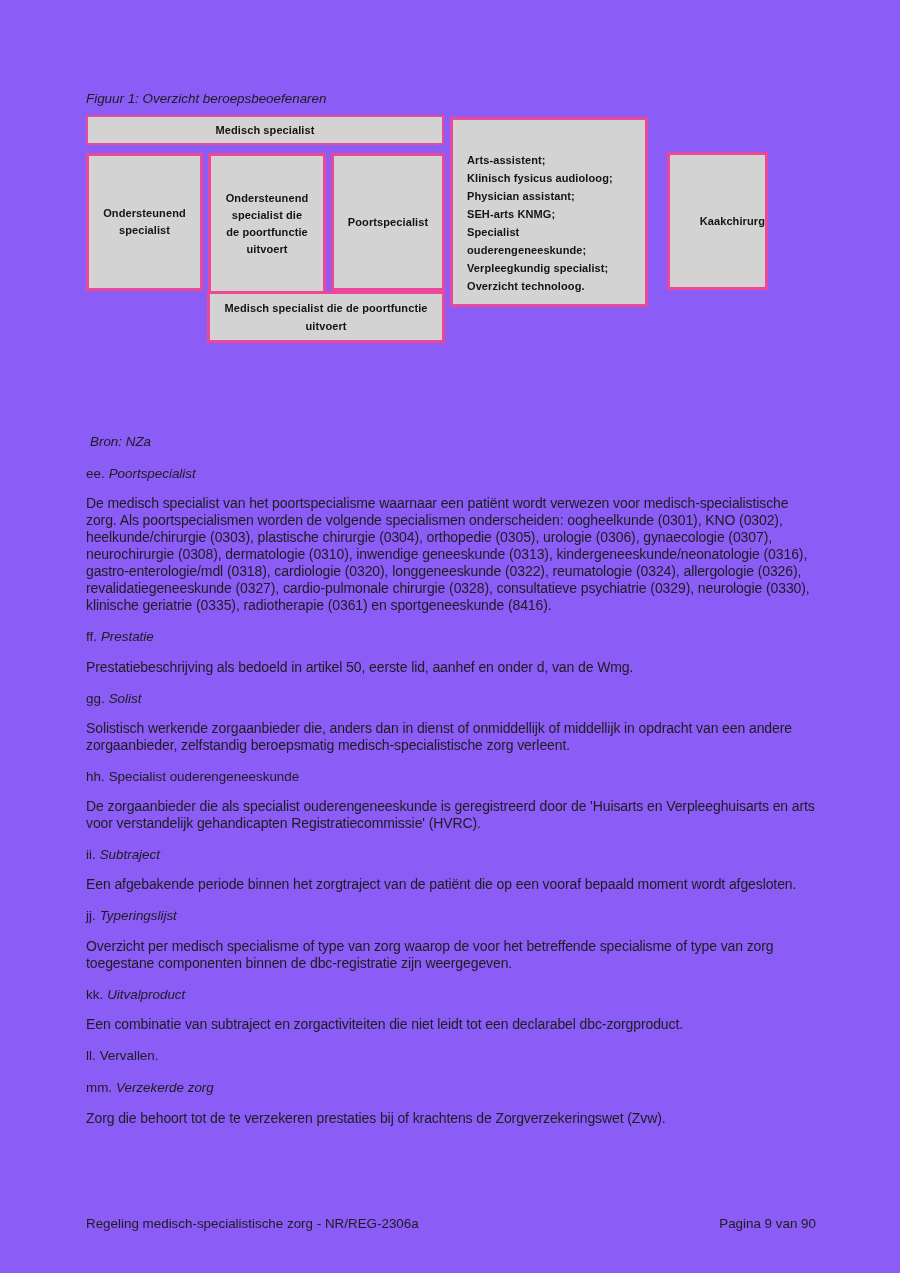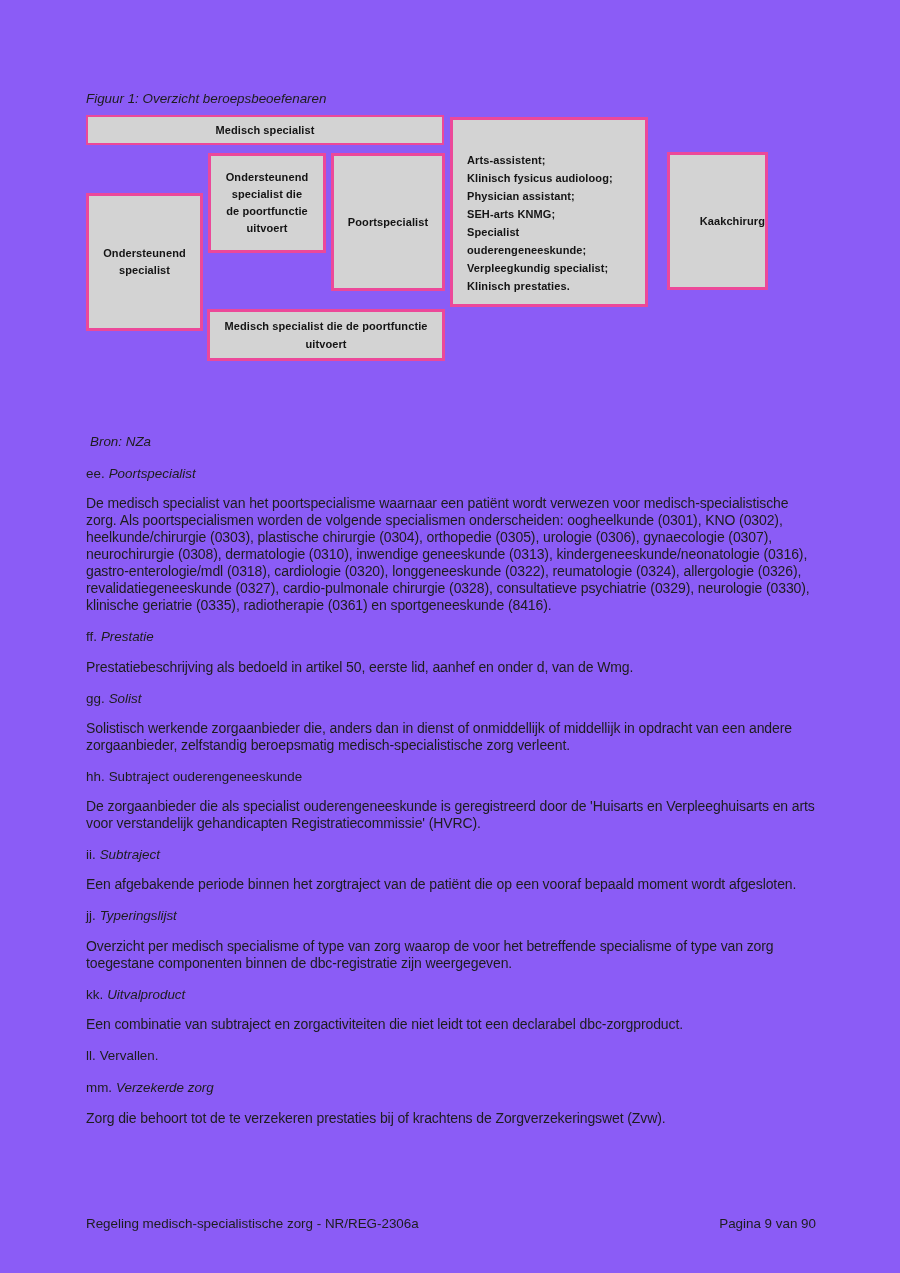--- a/index.html
+++ b/index.html
@@ -11,29 +11,29 @@
   .caption{margin:0;font-size:13.4px;line-height:19px;font-style:italic;}
   .it{font-style:italic;}
   
   .diagram{position:relative;width:684px;height:292px;margin-top:7px;}
   .fbox{
     position:absolute;box-sizing:border-box;background:#d3d3d3;border:3px solid #ec4899;
     display:flex;align-items:center;justify-content:center;text-align:center;
     font-weight:bold;font-size:11px;line-height:17px;color:#141414;letter-spacing:0.1px;
   }
   .fbox.top-bar{left:0;top:3;width:358px;height:30px;border-width:2px;}
-  .fbox.col1{left:0;top:38px;width:117px;height:138px;padding:16px 6px;margin-top:40px;}
-  .fbox.col2{left:122px;top:38px;width:118px;height:100px;padding:0 20px;}
+  .fbox.col1{left:0;top:38px;width:117px;height:138px;padding:16px 6px;}
+  .fbox.col2{left:122px;top:38px;width:118px;height:142px;padding:0 20px;}
   .fbox.col3{left:245px;top:38px;width:114px;height:138px;padding:0 6px;}
   .fbox.listbox{
     left:364px;top:2px;width:198px;height:190px;display:block;text-align:left;
     padding:31px 24px 0 14px;line-height:18px;
   }
   .fbox.kaak{left:581px;top:37px;width:101px;height:138px;justify-content:flex-end;}
-  .fbox.mid{left:121px;top:194px;width:238px;height:52px;padding:0 12px;line-height:18px;}
+  .fbox.mid{left:121px;top:176px;width:238px;height:52px;padding:0 12px;line-height:18px;}
   .fbox.bottom-bar{left:121px;top:243px;width:561px;height:47px;}
   
   .source{margin:25px 4px 0;font-size:13.4px;line-height:19px;font-style:italic;}
   .def-head{margin:13px 0 0;font-size:13.4px;line-height:19.3px;}
   .def-head .lbl{margin-right:4px;}
   .def-body{margin:12px 0 0;font-size:14px;line-height:17px;letter-spacing:-0.1px;}
   .footer{
     position:absolute;left:86px;right:84px;top:1214px;
     display:flex;justify-content:space-between;font-size:13.4px;line-height:19px;
   }
@@ -59,42 +59,42 @@
       <div class="fbox col3">
         <span>Poortspecialist</span>
       </div>
       <div class="fbox listbox">
         <div>Arts-assistent;</div>
         <div>Klinisch fysicus audioloog;</div>
         <div>Physician assistant;</div>
         <div>SEH-arts KNMG;</div>
         <div>Specialist ouderengeneeskunde;</div>
         <div>Verpleegkundig specialist;</div>
-        <div>Klinisch prestaties.</div>
+        <div>Overzicht technoloog.</div>
       </div>
       <div class="fbox kaak">
         <span>Kaakchirurg</span>
       </div>
       <div class="fbox mid">
         <span>Medisch specialist die de poortfunctie uitvoert</span>
       </div>
     </div>
 
     <p class="source">Bron: NZa</p>
 
     <p class="def-head"><span class="lbl">ee.</span><span class="it">Poortspecialist</span></p>
     <p class="def-body">De medisch specialist van het poortspecialisme waarnaar een patiënt wordt verwezen voor medisch-specialistische zorg. Als poortspecialismen worden de volgende specialismen onderscheiden: oogheelkunde (0301), KNO (0302), heelkunde/chirurgie (0303), plastische chirurgie (0304), orthopedie (0305), urologie (0306), gynaecologie (0307), neurochirurgie (0308), dermatologie (0310), inwendige geneeskunde (0313), kindergeneeskunde/neonatologie (0316), gastro-enterologie/mdl (0318), cardiologie (0320), longgeneeskunde (0322), reumatologie (0324), allergologie (0326), revalidatiegeneeskunde (0327), cardio-pulmonale chirurgie (0328), consultatieve psychiatrie (0329), neurologie (0330), klinische geriatrie (0335), radiotherapie (0361) en sportgeneeskunde (8416).</p>
 
     <p class="def-head"><span class="lbl">ff.</span><span class="it">Prestatie</span></p>
     <p class="def-body">Prestatiebeschrijving als bedoeld in artikel 50, eerste lid, aanhef en onder d, van de Wmg.</p>
 
     <p class="def-head"><span class="lbl">gg.</span><span class="it">Solist</span></p>
     <p class="def-body">Solistisch werkende zorgaanbieder die, anders dan in dienst of onmiddellijk of middellijk in opdracht van een andere zorgaanbieder, zelfstandig beroepsmatig medisch-specialistische zorg verleent.</p>
 
-    <p class="def-head"><span class="lbl">hh.</span><span>Subtraject ouderengeneeskunde</span></p>
+    <p class="def-head"><span class="lbl">hh.</span><span>Specialist ouderengeneeskunde</span></p>
     <p class="def-body">De zorgaanbieder die als specialist ouderengeneeskunde is geregistreerd door de 'Huisarts en Verpleeghuisarts en arts voor verstandelijk gehandicapten Registratiecommissie' (HVRC).</p>
 
     <p class="def-head"><span class="lbl">ii.</span><span class="it">Subtraject</span></p>
     <p class="def-body">Een afgebakende periode binnen het zorgtraject van de patiënt die op een vooraf bepaald moment wordt afgesloten.</p>
 
     <p class="def-head"><span class="lbl">jj.</span><span class="it">Typeringslijst</span></p>
     <p class="def-body">Overzicht per medisch specialisme of type van zorg waarop de voor het betreffende specialisme of type van zorg toegestane componenten binnen de dbc-registratie zijn weergegeven.</p>
 
     <p class="def-head"><span class="lbl">kk.</span><span class="it">Uitvalproduct</span></p>
     <p class="def-body">Een combinatie van subtraject en zorgactiviteiten die niet leidt tot een declarabel dbc-zorgproduct.</p>

